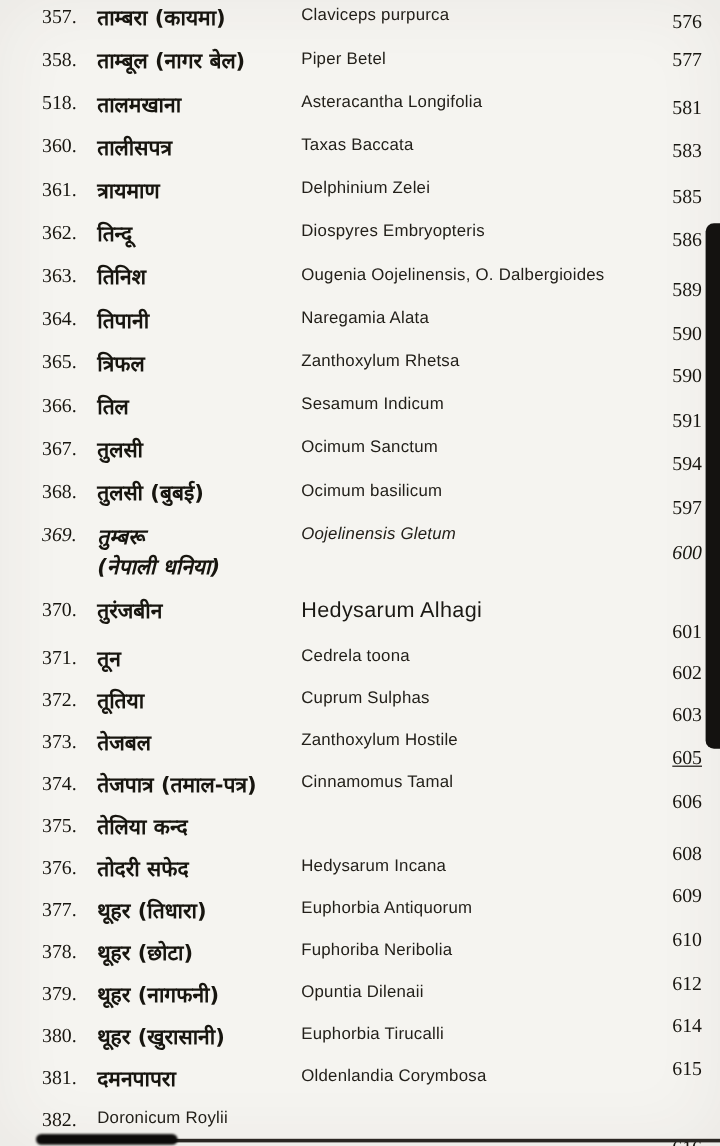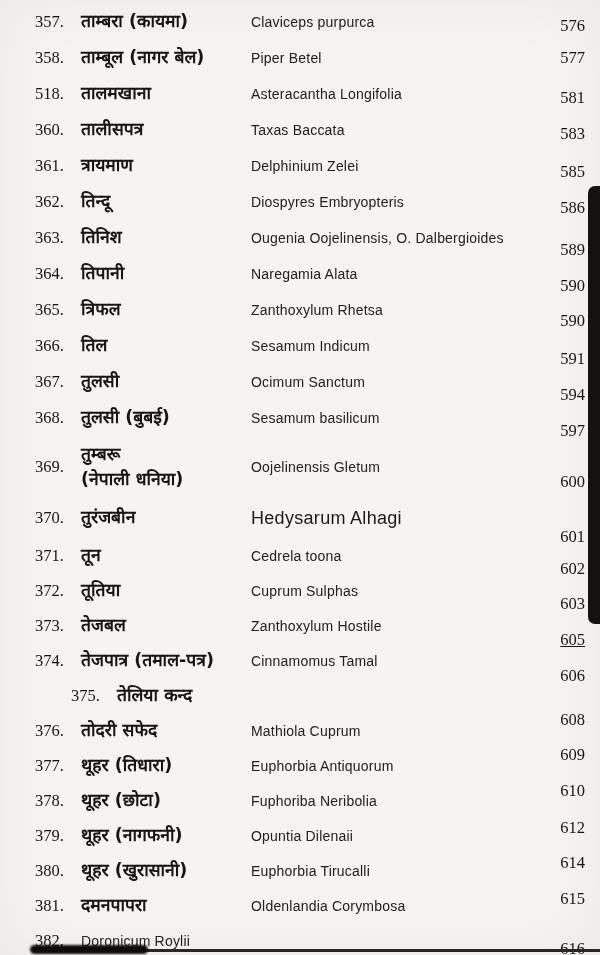--- a/index.html
+++ b/index.html
@@ -14,21 +14,21 @@
     width: 600px;
     height: 955px;
     background: #f5f4f0;
     overflow: hidden;
     padding: 4px 15px 0 35px;
     box-shadow: inset 0 0 60px rgba(60,55,45,0.06);
   }
   .list { position: relative; }
   .row {
     display: flex;
-    align-items: center;
+    align-items: flex-start;
     height: 36px;
   }
   .num {
     width: 46px;
     flex: 0 0 46px;
     font-family: "Liberation Serif", serif;
     font-size: 16.5px;
     color: #17150f;
   }
   .hindi {
@@ -169,25 +169,25 @@
   <div class="row" style="height: 36px;">
     <span class="num">367.</span>
     <span class="hindi">तुलसी</span>
     <span class="latin">Ocimum Sanctum</span>
     <span class="pg" style="transform: translateY(13px);">594</span>
   </div>
 
   <div class="row" style="height: 36px;">
     <span class="num">368.</span>
     <span class="hindi">तुलसी (बुबई)</span>
-    <span class="latin">Sesamum basilicum</span>
+    <span class="latin">Ocimum basilicum</span>
     <span class="pg" style="transform: translateY(13px);">597</span>
   </div>
 
-  <div class="row" style="height: 62px;">
+  <div class="row" style="height: 62px; font-style: italic;">
     <span class="num">369.</span>
     <span class="hindi">तुम्बरू
 (नेपाली धनिया)</span>
     <span class="latin">Oojelinensis Gletum</span>
     <span class="pg" style="transform: translateY(15px);">600</span>
   </div>
 
   <div class="row latin-large" style="height: 40px;">
     <span class="num">370.</span>
     <span class="hindi">तुरंजबीन</span>
@@ -216,31 +216,31 @@
     <span class="pg" style="transform: translateY(14px); text-decoration: underline;">605</span>
   </div>
 
   <div class="row" style="height: 35px;">
     <span class="num">374.</span>
     <span class="hindi">तेजपात्र (तमाल-पत्र)</span>
     <span class="latin">Cinnamomus Tamal</span>
     <span class="pg" style="transform: translateY(15px);">606</span>
   </div>
 
-  <div class="row" style="height: 35px; margin-left: 36px;">
+  <div class="row" style="height: 35px;">
     <span class="num">375.</span>
     <span class="hindi">तेलिया कन्द</span>
     <span class="latin"></span>
     <span class="pg" style="transform: translateY(0px);"></span>
   </div>
 
   <div class="row" style="height: 35px;">
     <span class="num">376.</span>
     <span class="hindi">तोदरी सफेद</span>
-    <span class="latin">Mathiola Cuprum</span>
+    <span class="latin">Hedysarum Incana</span>
     <span class="pg" style="transform: translateY(-11px);">608</span>
   </div>
 
   <div class="row" style="height: 35px;">
     <span class="num">377.</span>
     <span class="hindi">थूहर (तिधारा)</span>
     <span class="latin">Euphorbia Antiquorum</span>
     <span class="pg" style="transform: translateY(-11px);">609</span>
   </div>
 

